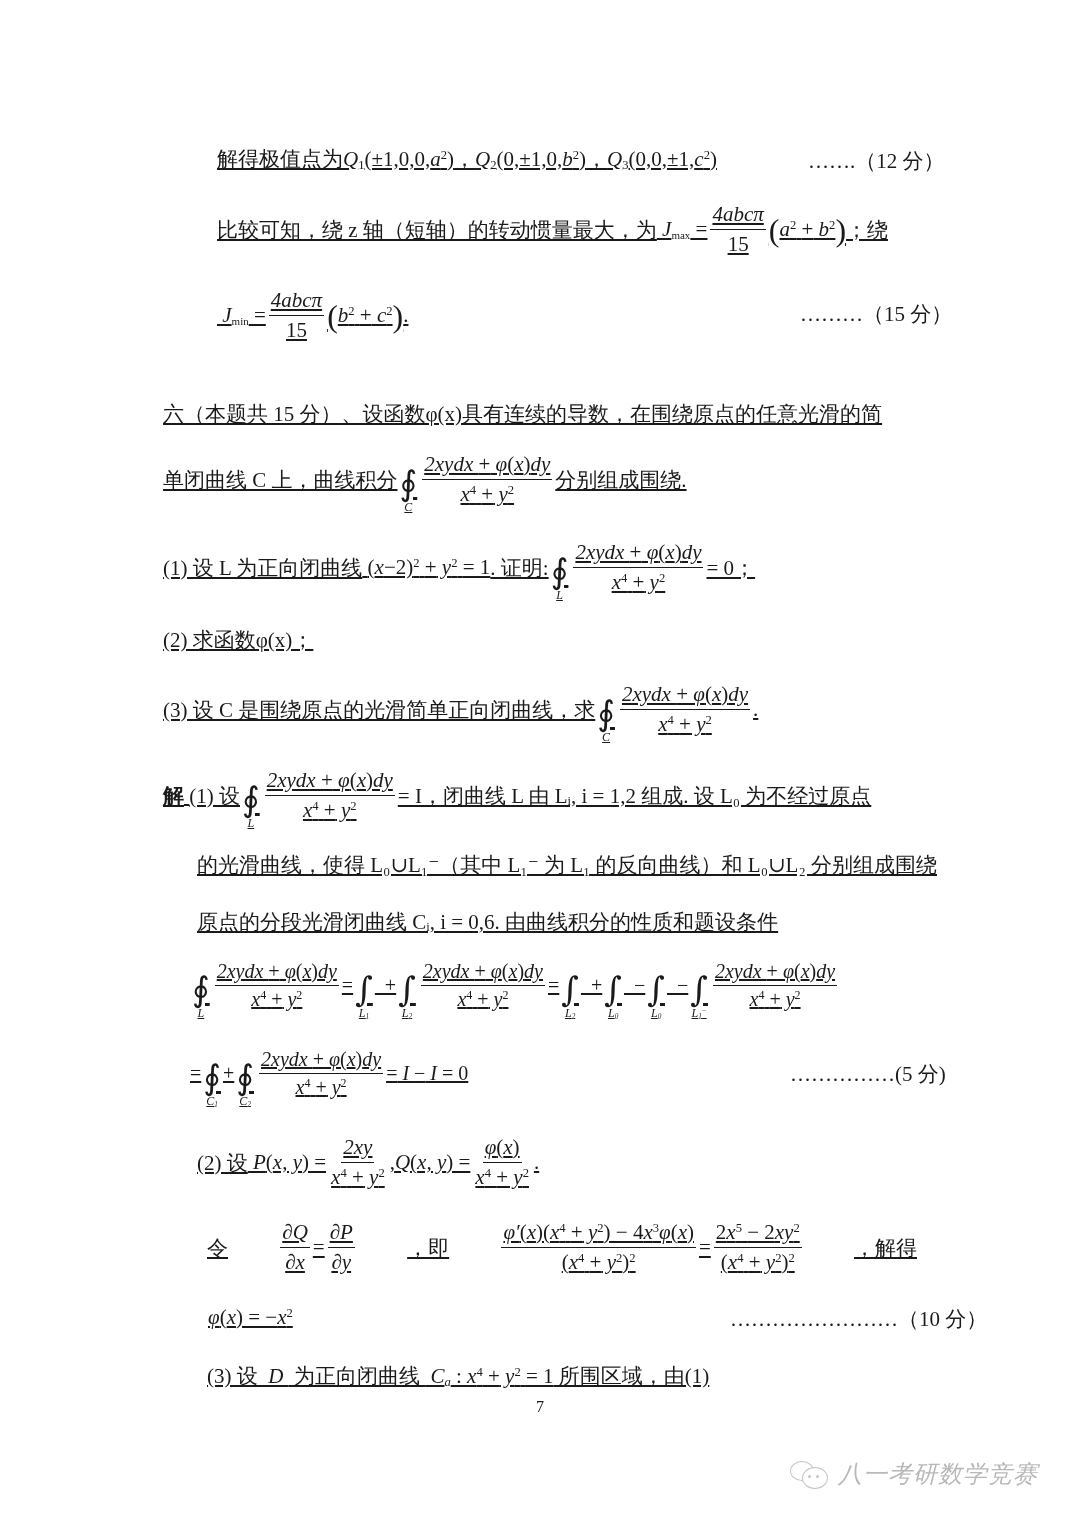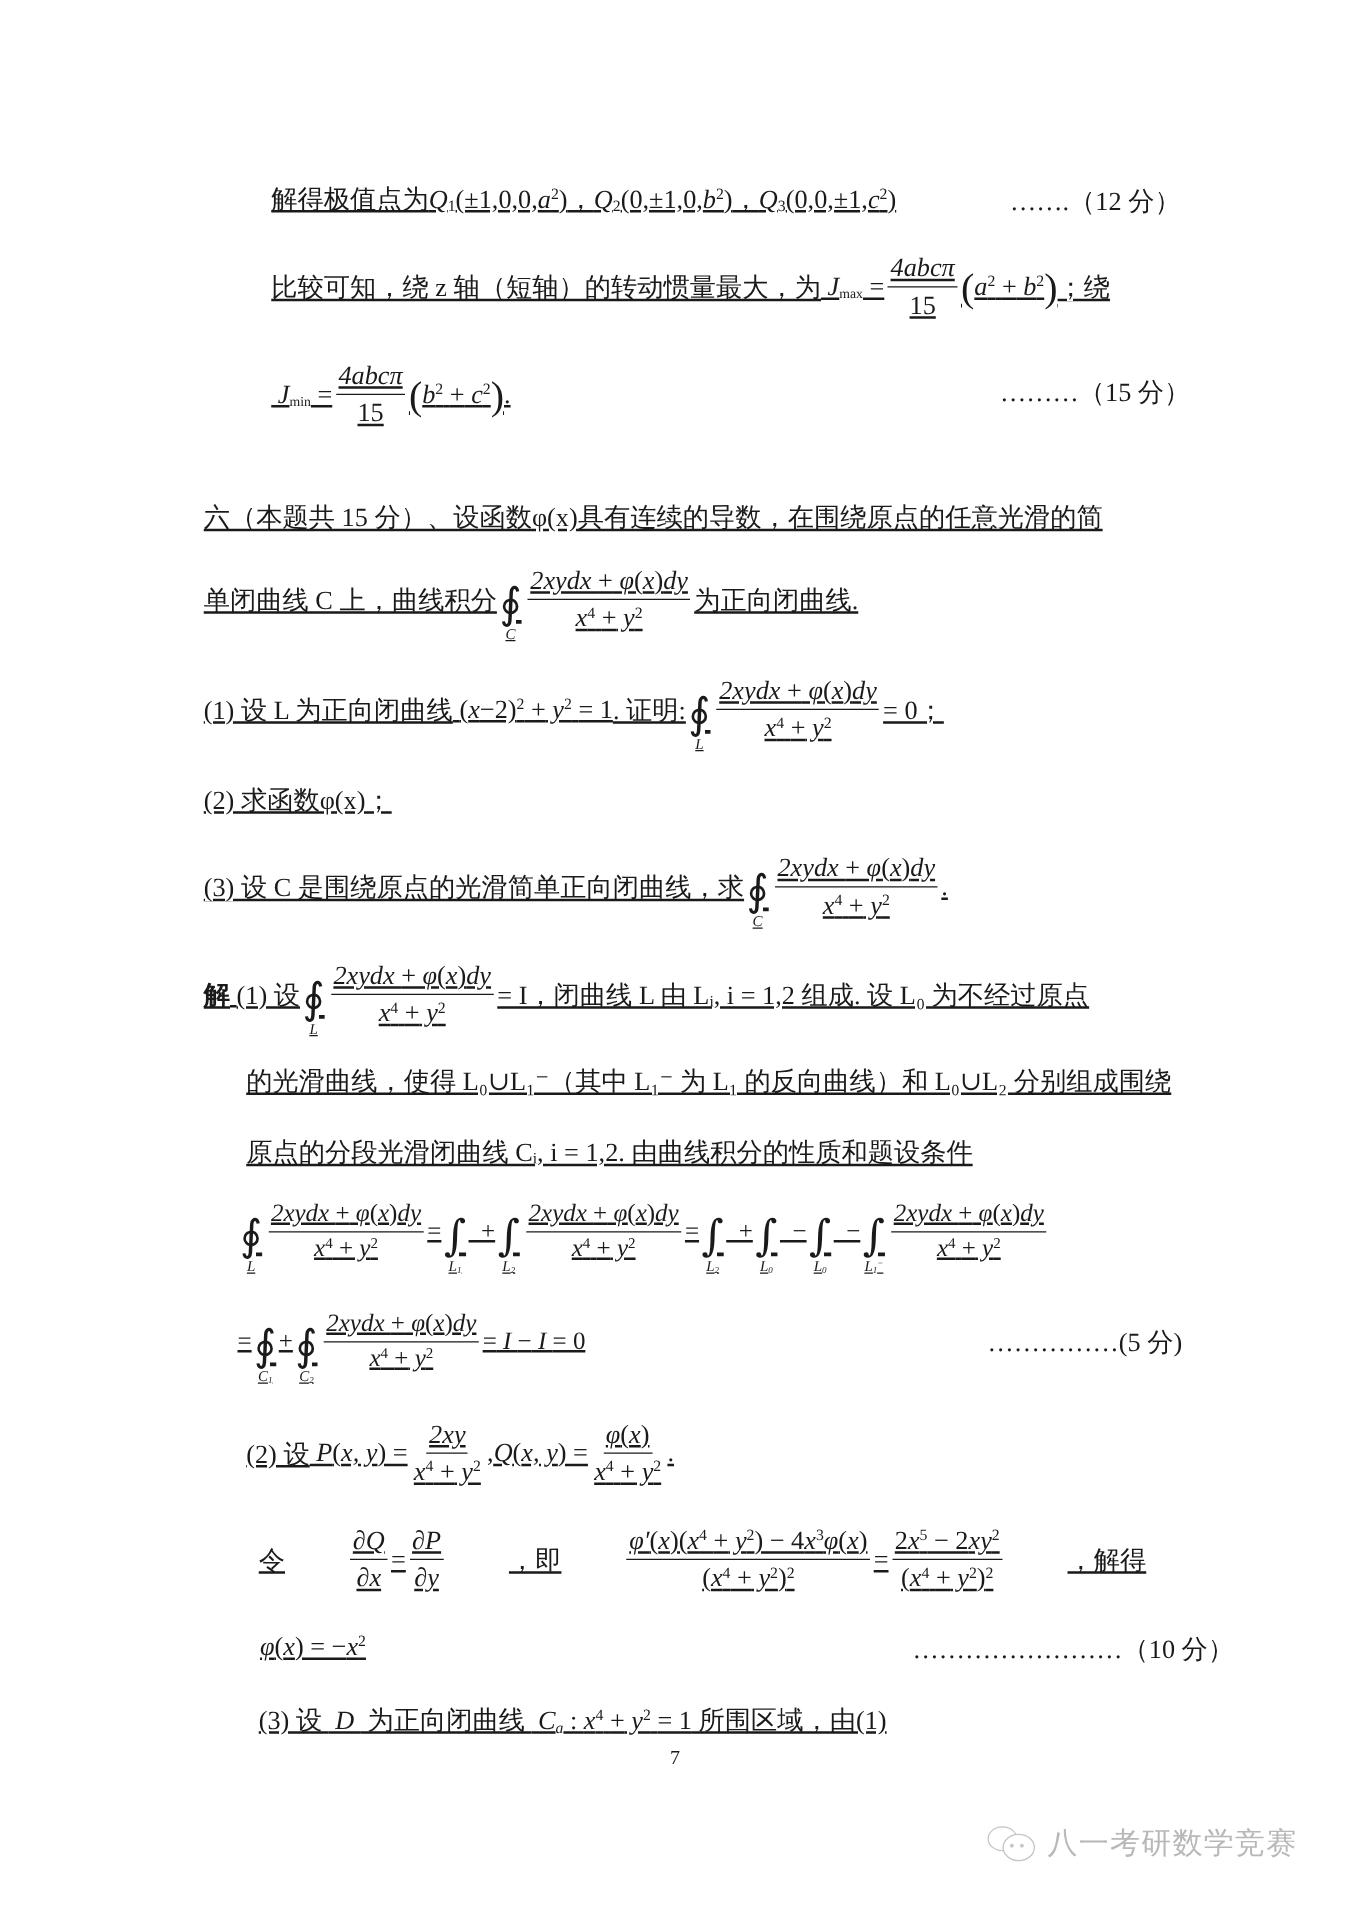--- a/index.html
+++ b/index.html
@@ -15,21 +15,21 @@
   sub { font-size: 0.6em; vertical-align: -0.25em; line-height: 0; }
   .frac { display: inline-flex; flex-direction: column; align-items: center; vertical-align: middle; margin: 0 3px; }
   .frac .num { padding: 0 2px 2px 2px; border-bottom: 1.3px solid #1a1a1a; text-align: center; }
   .frac .den { padding: 2px 2px 0 2px; text-align: center; }
   .oint { display: inline-flex; flex-direction: column; align-items: center; vertical-align: middle; margin: 0 2px; position: relative; top: 10px; }
   .oint .sym { font-size: 34px; line-height: 34px; font-style: normal; font-family: "DejaVu Serif", serif; }
   .oint .lim { font-size: 12px; font-style: italic; line-height: 14px; }
   .score { position: absolute; white-space: nowrap; }
   .big-paren { font-size: 32px; font-weight: 200; line-height: 1; }
   .pagenum { position: absolute; left: 0; width: 1080px; text-align: center; top: 1398px; font-size: 16px; }
-  .watermark { position: absolute; left: 790px; top: 1458px; display: flex; align-items: center; gap: 8px; color: #b8b8b8; font-family: "DejaVu Sans", sans-serif; font-size: 24px; letter-spacing: 1px; }
+  .watermark { position: absolute; left: 790px; top: 1458px; display: flex; align-items: center; gap: 8px; color: #b8b8b8; font-family: "DejaVu Sans", sans-serif; font-size: 24px; letter-spacing: 1px; font-style: italic; }
   .wm-icon { width: 40px; height: 30px; position: relative; }
   .bubble { position: absolute; border: 1.5px solid #c4c4c4; border-radius: 50%; background: #fff; }
   .b1 { left: 0; top: 2px; width: 22px; height: 18px; }
   .b2 { left: 12px; top: 8px; width: 24px; height: 20px; }
   .dot { position: absolute; width: 3px; height: 3px; border-radius: 50%; background: #c4c4c4; }
 </style>
 </head>
 <body>
 
 <div class="line" style="left:217px; top:145px;">
@@ -74,21 +74,21 @@
 <div class="line" style="left:163px; top:452px;">
   <span>单闭曲线 C 上，曲线积分</span>
   <span class="oint">
       <span class="sym">∮</span>
       <span class="lim">C</span>
     </span>
   <span class="frac">
       <span class="num m">2xydx <span class="r">+</span> φ<span class="r">(</span>x<span class="r">)</span>dy</span>
       <span class="den m">x<sup class="r">4</sup> <span class="r">+</span> y<sup class="r">2</sup></span>
     </span>
-  <span>为正向闭曲线.</span>
+  <span>分别组成围绕.</span>
 </div>
 
 <div class="line" style="left:163px; top:540px;">
   <span>(1) 设 L 为正向闭曲线</span>
   <span class="m">&nbsp;<span class="r">(</span>x<span class="r">−2)</span><sup class="r">2</sup> <span class="r">+</span> y<sup class="r">2</sup> <span class="r">= 1</span></span>
   <span>. 证明:</span>
   <span class="oint">
       <span class="sym">∮</span>
       <span class="lim">L</span>
     </span>
@@ -128,21 +128,21 @@
       <span class="den m">x<sup class="r">4</sup> <span class="r">+</span> y<sup class="r">2</sup></span>
     </span>
   <span>= I，闭曲线 L 由 Lᵢ, i = 1,2 组成. 设 L₀ 为不经过原点</span>
 </div>
 
 <div class="line" style="left:197px; top:851px;text-align:center;">
   <span>的光滑曲线，使得 L₀∪L₁⁻（其中 L₁⁻ 为 L₁ 的反向曲线）和 L₀∪L₂ 分别组成围绕</span>
 </div>
 
 <div class="line" style="left:197px; top:908px;">
-  <span>原点的分段光滑闭曲线 Cᵢ, i = 1,2. 由曲线积分的性质和题设条件</span>
+  <span>原点的分段光滑闭曲线 Cᵢ, i = 0,6. 由曲线积分的性质和题设条件</span>
 </div>
 
 <div class="line" style="left:190px; top:960px; font-size:20px;">
   <span class="oint">
       <span class="sym">∮</span>
       <span class="lim">L</span>
     </span>
   <span class="frac">
       <span class="num m">2xydx <span class="r">+</span> φ<span class="r">(</span>x<span class="r">)</span>dy</span>
       <span class="den m">x<sup class="r">4</sup> <span class="r">+</span> y<sup class="r">2</sup></span>

